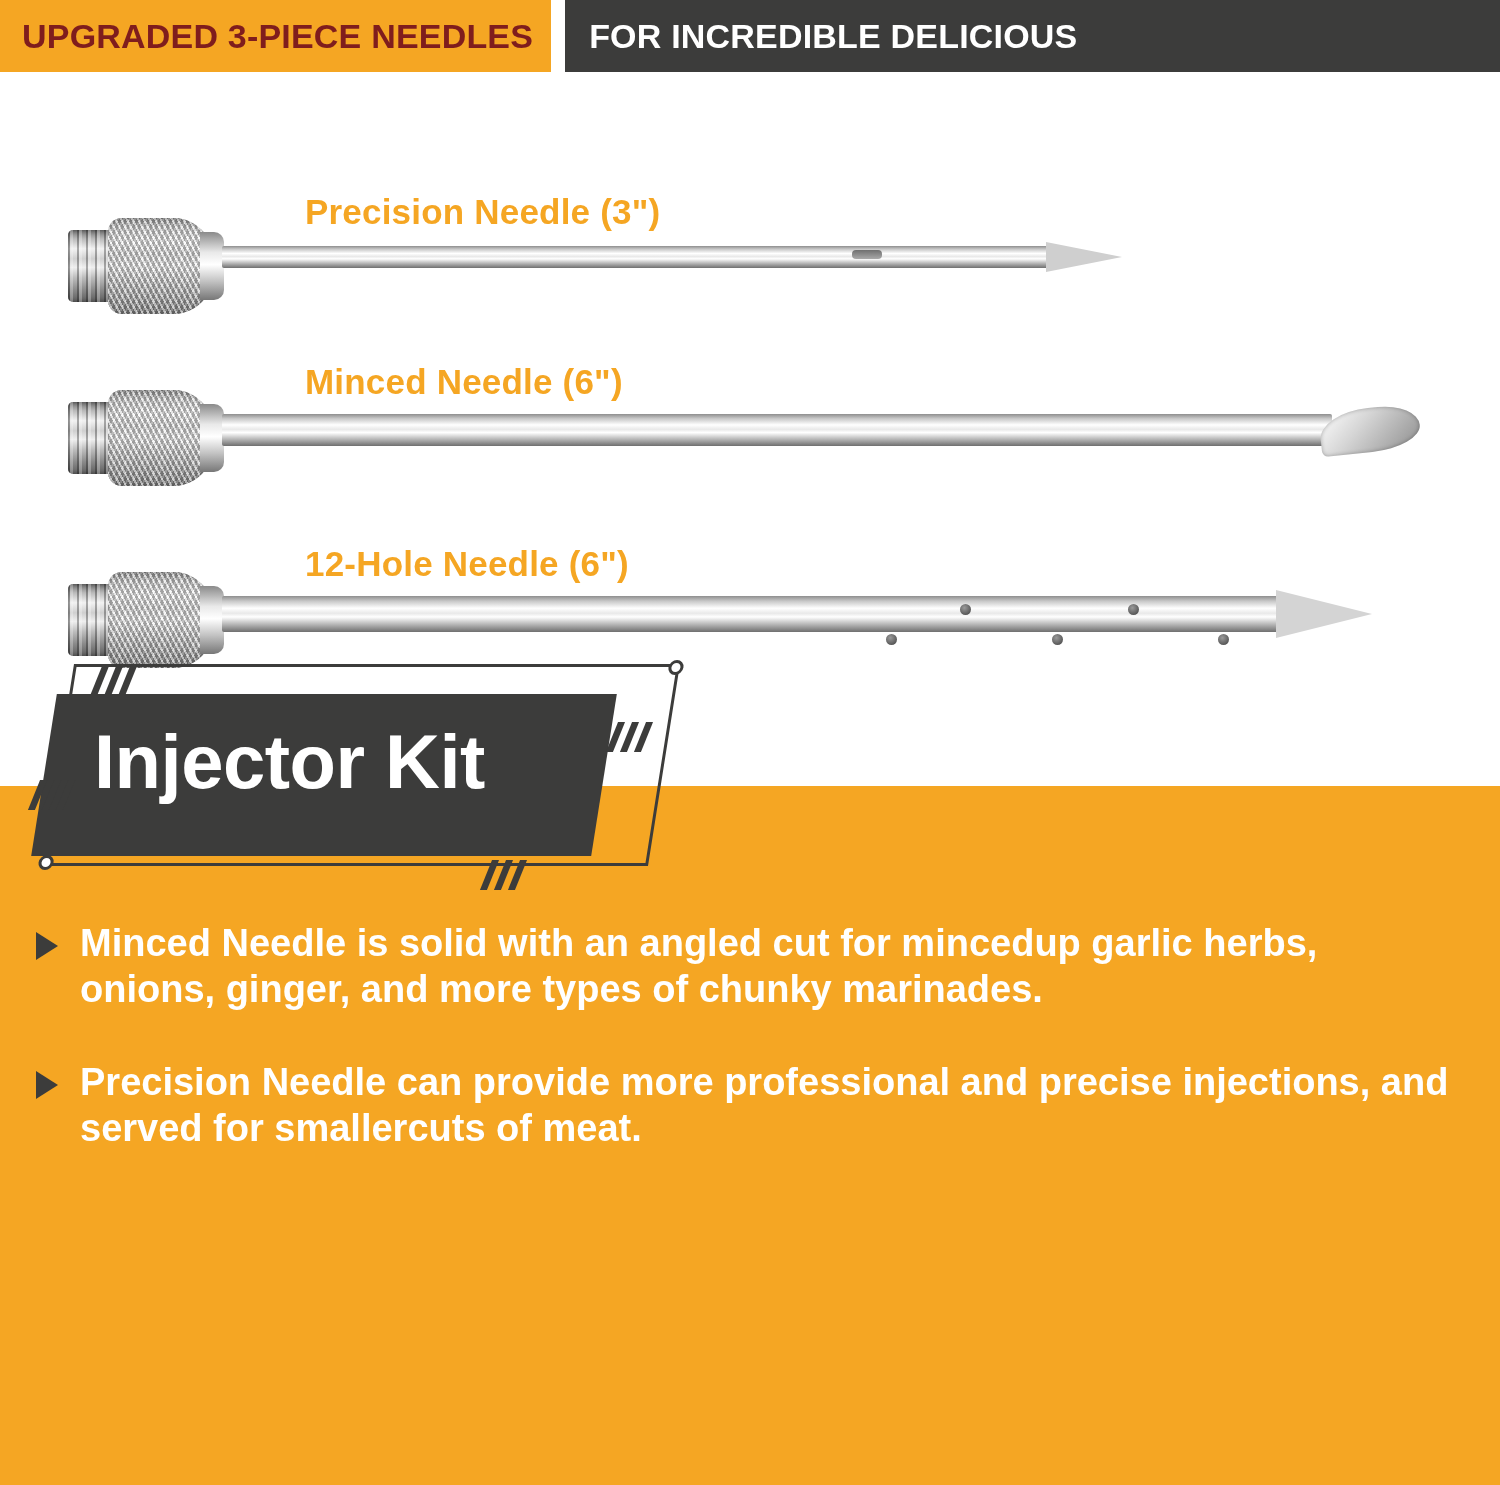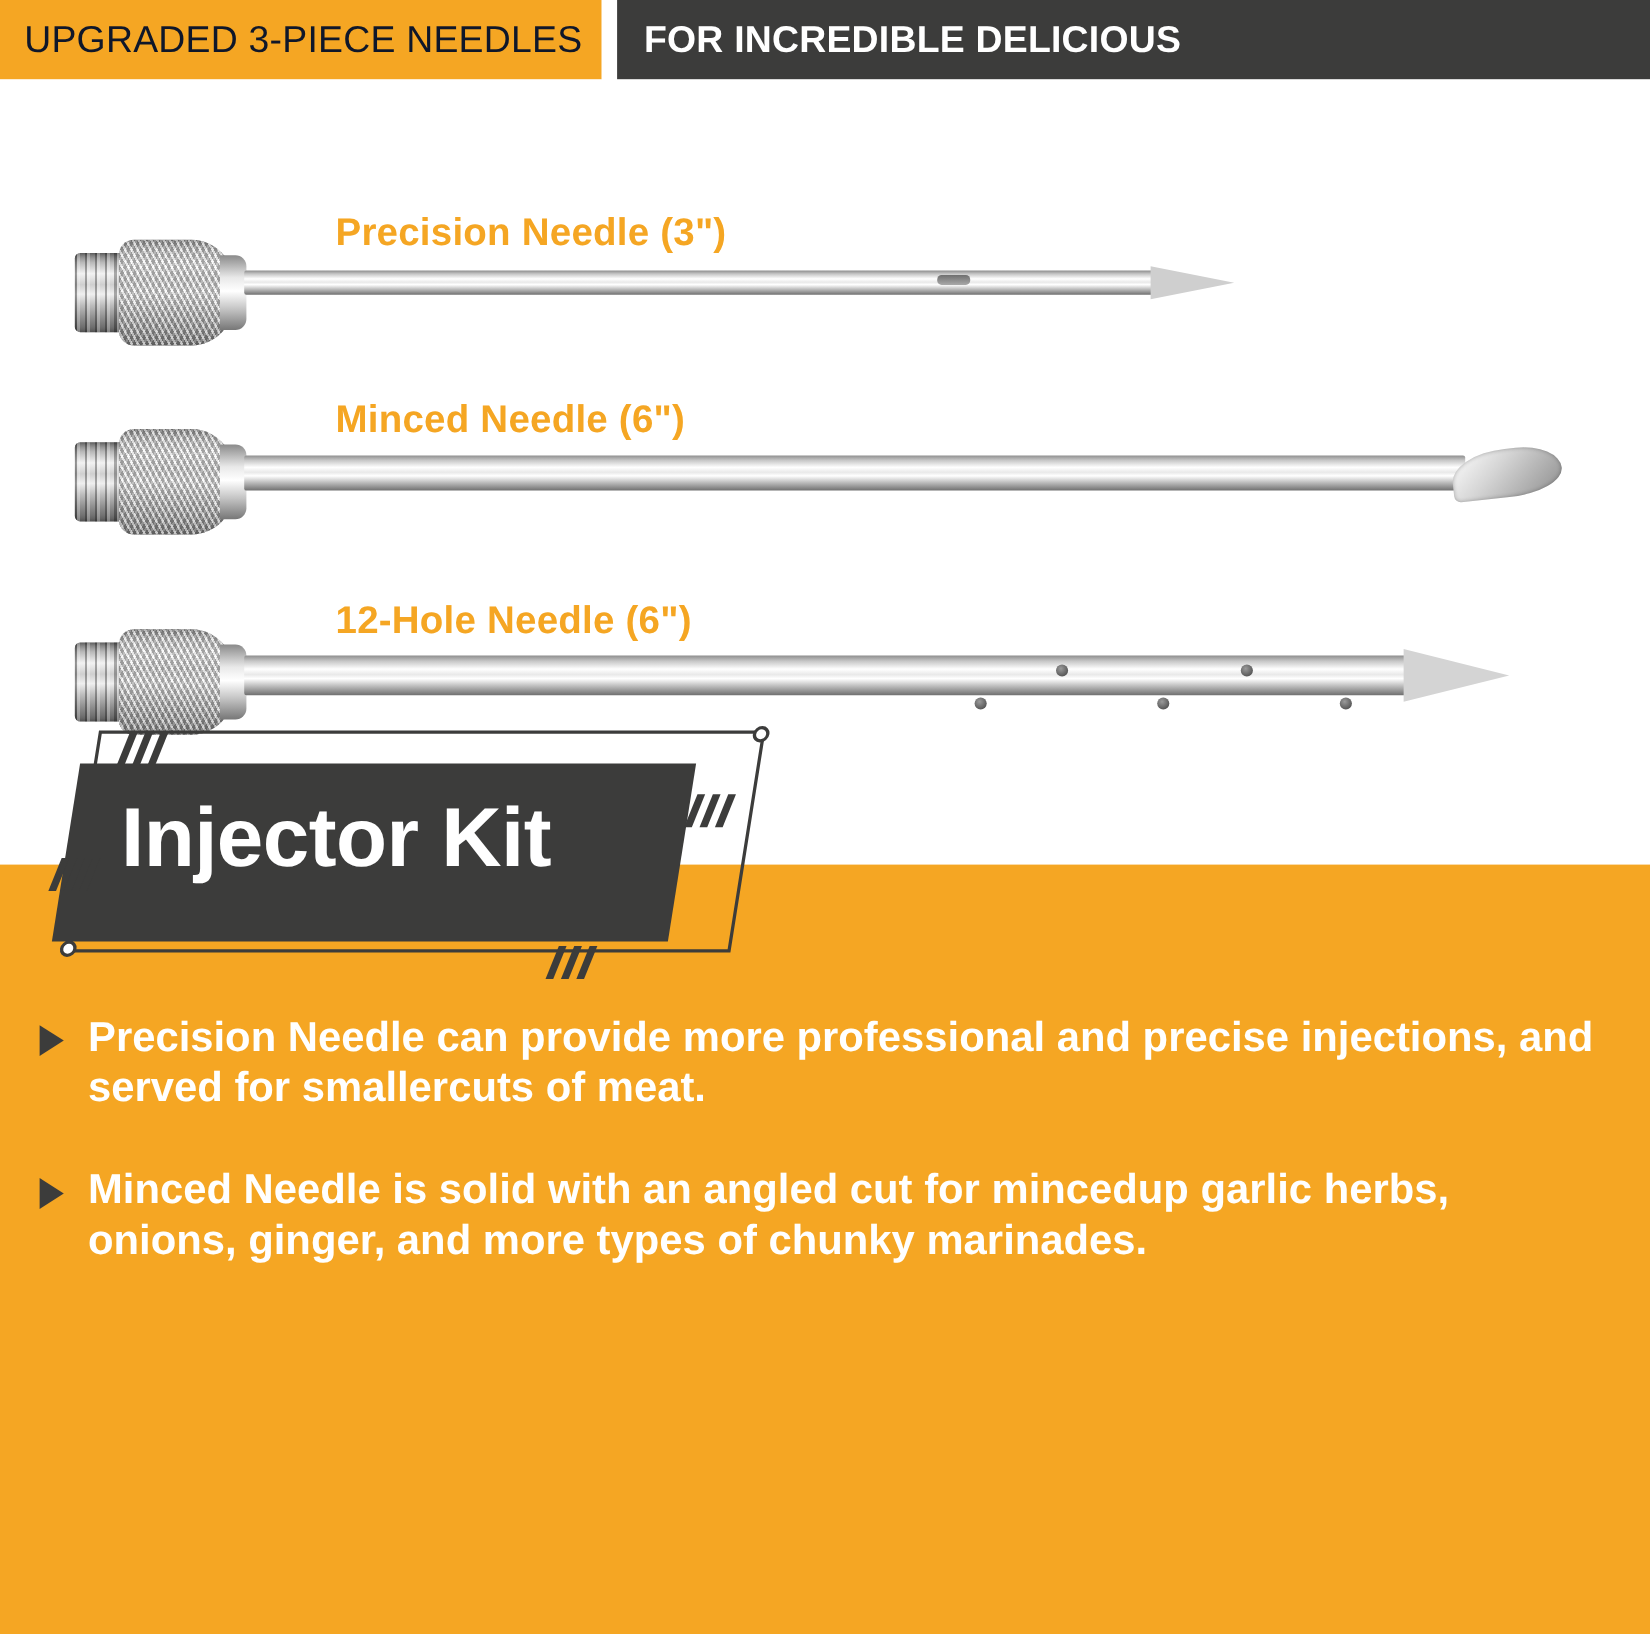--- a/index.html
+++ b/index.html
@@ -17,26 +17,26 @@
 
   
   .header {
     display: flex;
     width: 1500px;
     height: 72px;
     align-items: stretch;
   }
   .header .left {
     background: #F5A623;
-    color: #0f172a;
+    color: #7f1d1d;
     display: flex;
     align-items: center;
     padding: 0 18px 0 22px;
     font-size: 34px;
-    font-weight: normal;
+    font-weight: bold;
     letter-spacing: 0.2px;
     white-space: nowrap;
   }
   .header .gap {
     width: 14px;
     background: #ffffff;
   }
   .header .right {
     background: #3C3C3B;
     color: #ffffff;
@@ -175,21 +175,21 @@
     left: 0;
     top: 786px;
     width: 1500px;
     height: 699px;
     background: #F5A623;
   }
 
   
   .plaque-wrap {
     position: absolute;
-    left: 50px;
+    left: 34px;
     top: 660px;
     width: 640px;
     height: 230px;
   }
   .plaque-outline {
     position: absolute;
     left: 24px;
     top: 4px;
     width: 600px;
     height: 196px;
@@ -361,19 +361,19 @@
       <i style="left:14px;"></i>
       <i style="left:28px;"></i>
   </div>
 
   <div class="plaque-title">Injector Kit</div>
 </div>
 
 <div class="bullets">
   <div class="bullet">
     <span class="arrow"></span>
-    <span class="text">Precision Needle can provide more professional and precise injections, and served for smallercuts of meat.</span>
+    <span class="text">Minced Needle is solid with an angled cut for mincedup garlic herbs, onions, ginger, and more types of chunky marinades.</span>
   </div>
   <div class="bullet">
     <span class="arrow"></span>
-    <span class="text">Minced Needle is solid with an angled cut for mincedup garlic herbs, onions, ginger, and more types of chunky marinades.</span>
+    <span class="text">Precision Needle can provide more professional and precise injections, and served for smallercuts of meat.</span>
   </div>
 </div>
 
 </body></html>

